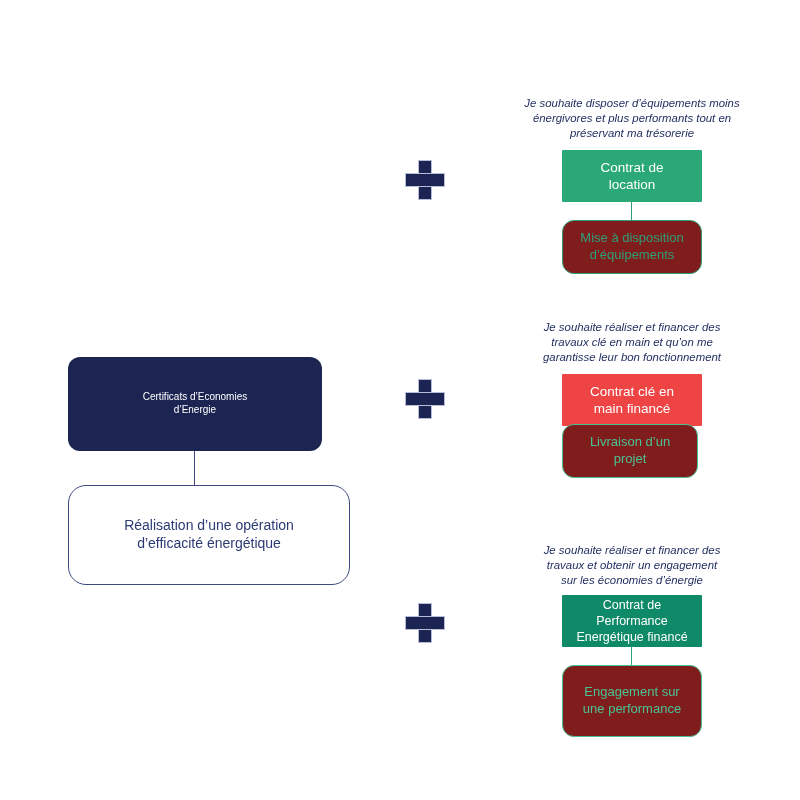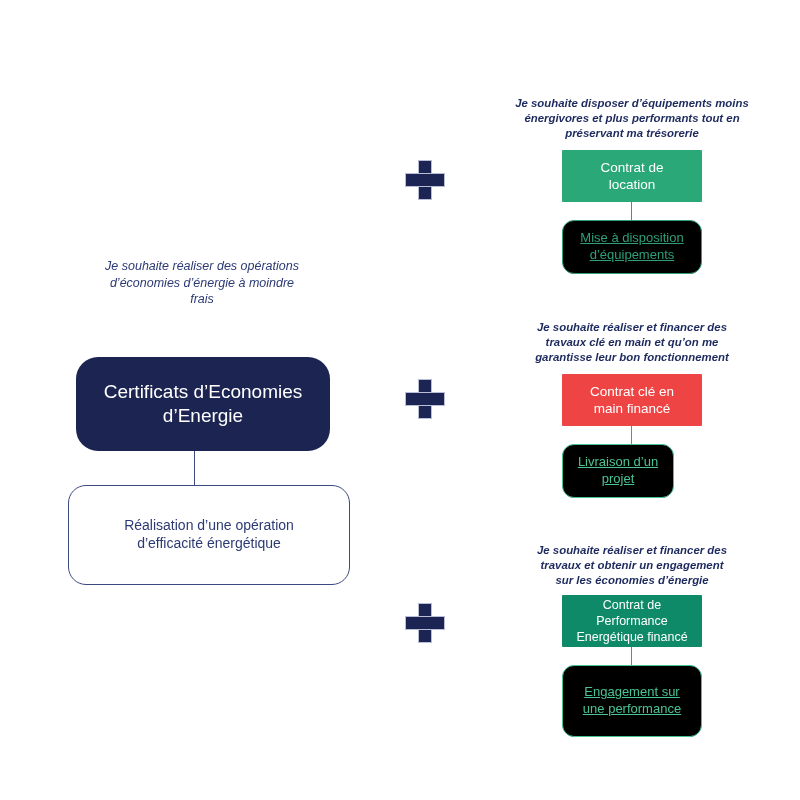--- a/index.html
+++ b/index.html
@@ -27,67 +27,65 @@
     line-height: 1.32;
     white-space: pre-line;
   }
   .caption.left-cap {
     font-size: 12.5px;
     font-weight: 400;
     color: #2c3a74;
   }
   .caption.right-cap {
     font-size: 11.4px;
-    font-weight: bold;
+    font-weight: normal;
     color: #1d2a5e;
   }
 
   .node {
     position: absolute;
     box-sizing: border-box;
     display: flex;
     align-items: center;
     justify-content: center;
     text-align: center;
     border-radius: 14px;
     line-height: 1.28;
     white-space: pre-line;
   }
 
   
   .node-navy {
     background: #1c2452;
     color: #ffffff;
-    font-size: 19px;
-    border-radius: 22px;
-    margin-left: 8px;
+    font-size: 10px;
+    border-radius: 12px;
   }
   
   .node-navy-outline {
     background: #ffffff;
     color: #2c3a74;
     border: 1.3px solid #3d4a80;
     font-size: 14px;
     border-radius: 18px;
   }
 
   
   .node-green-solid {
     color: #ffffff;
     font-size: 13.5px;
     border-radius: 1px;
   }
   
   .node-green-outline {
-    background: #000000;
+    background: #7f1d1d;
     font-size: 13px;
     border-radius: 12px;
     border-style: solid;
     border-width: 1.3px;
-    text-decoration: underline;
   }
 
   .connector {
     position: absolute;
     width: 1.4px;
     background: #3d4a80;
   }
   .connector.green-1 { background: #2f9f78; }
   .connector.green-2 { background: #35a97f; }
   .connector.green-3 { background: #2fa57d; }
@@ -124,23 +122,20 @@
     width: 11.6px;
     height: 11.6px;
     background: #1b2452;
   }
 </style>
 </head>
 <body>
 
 <div id="canvas">
 
-  <div class="caption left-cap" style="left:78px; top:258px; width:248px;">Je souhaite réaliser des opérations
-d’économies d’énergie à moindre
-frais</div>
 
   <div class="node node-navy" style="left:68px; top:357px; width:254px; height:94px;">Certificats d’Economies
 d’Energie</div>
 
   <div class="connector" style="left:194px; top:451px; height:34px;"></div>
 
   <div class="node node-navy-outline" style="left:68px; top:485px; width:282px; height:100px;">Réalisation d’une opération
 d’efficacité énergétique</div>
 
   <div class="plus" style="left:405px; top:160px;">
@@ -175,21 +170,21 @@
 
   <div class="caption right-cap" style="left:508px; top:320px; width:248px;">Je souhaite réaliser et financer des
 travaux clé en main et qu’on me
 garantisse leur bon fonctionnement</div>
 
   <div class="node node-green-solid" style="left:562px; top:374px; width:140px; height:52px; background:#ef4444;">Contrat clé en
 main financé</div>
 
   <div class="connector green-2" style="left:631px; top:426px; height:18px;"></div>
 
-  <div class="node node-green-outline" style="left:562px; top:444px; width:112px; height:54px; border-color:#49c394; color:#49c394;">Livraison d’un
+  <div class="node node-green-outline" style="left:562px; top:424px; width:136px; height:54px; border-color:#49c394; color:#49c394;">Livraison d’un
 projet</div>
 
   <div class="caption right-cap" style="left:508px; top:543px; width:248px;">Je souhaite réaliser et financer des
 travaux et obtenir un engagement
 sur les économies d’énergie</div>
 
   <div class="node node-green-solid" style="left:562px; top:595px; width:140px; height:52px; background:#0f8a68; font-size:12.5px;">Contrat de
 Performance
 Energétique financé</div>
 

